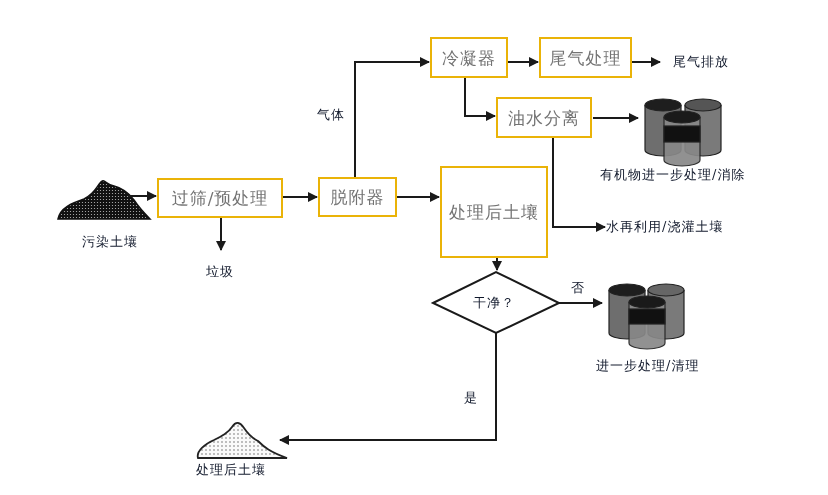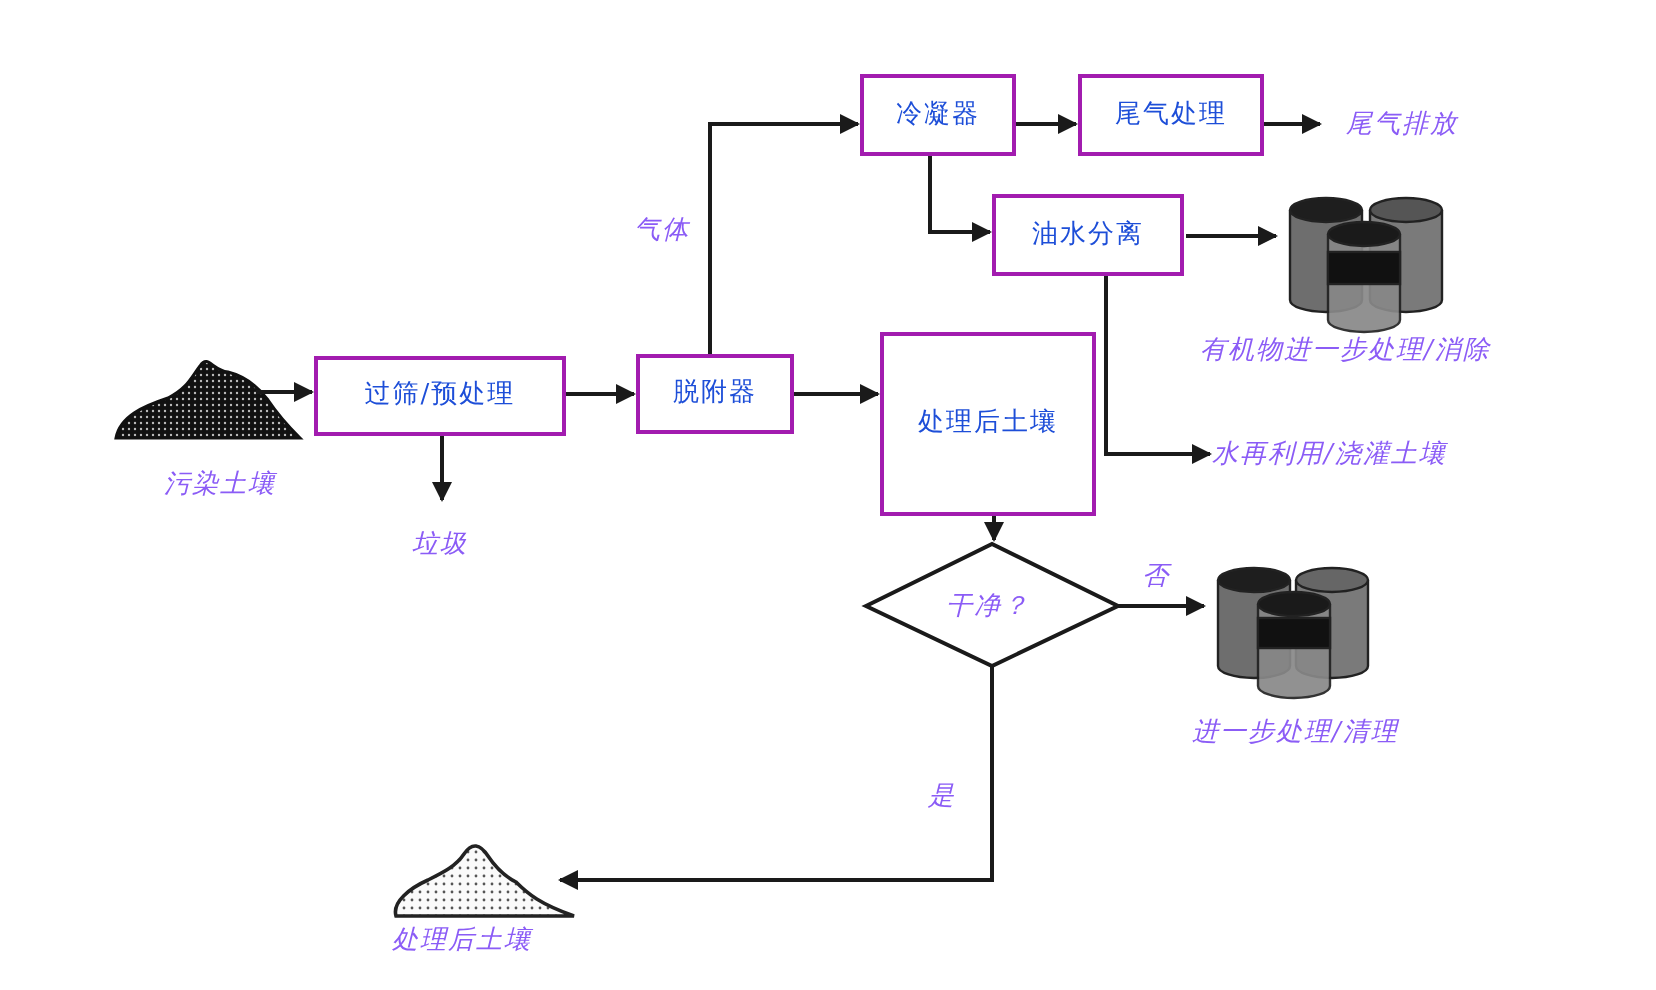--- a/index.html
+++ b/index.html
@@ -1,22 +1,22 @@
 <!DOCTYPE html>
 <html><head>
 <meta charset="utf-8">
 <style>
   html, body { margin: 0; padding: 0; background: #ffffff; }
   body { width: 828px; height: 495px; position: relative; overflow: hidden;
          font-family: "DejaVu Serif", "Liberation Serif", serif; color: #333; }
   svg { position: absolute; left: 0; top: 0; }
-  .lbl { position: absolute; font-size: 13px; color: #8b5cf6; white-space: nowrap; letter-spacing: 1px; font-style: italic; }
-  .box { position: absolute; border: 2px solid #a21caf; background: #fff; box-sizing: border-box;
+  .lbl { position: absolute; font-size: 13px; color: #0f172a; white-space: nowrap; letter-spacing: 1px; }
+  .box { position: absolute; border: 2px solid #eab308; background: #fff; box-sizing: border-box;
          display: flex; align-items: center; justify-content: center; flex-direction: column;
-         font-size: 13px; color: #1d4ed8; letter-spacing: 1px; line-height: 24px; }
+         font-size: 17px; color: #737373; letter-spacing: 1px; line-height: 24px; }
 </style>
 </head>
 <body>
 
 <svg width="828" height="495" viewBox="0 0 828 495">
   <defs>
     <pattern id="dots-dark" width="3" height="3" patternUnits="userSpaceOnUse">
       <rect width="3" height="3" fill="#111"></rect>
       <circle cx="1.5" cy="1.5" r="0.6" fill="#bbb"></circle>
     </pattern>

